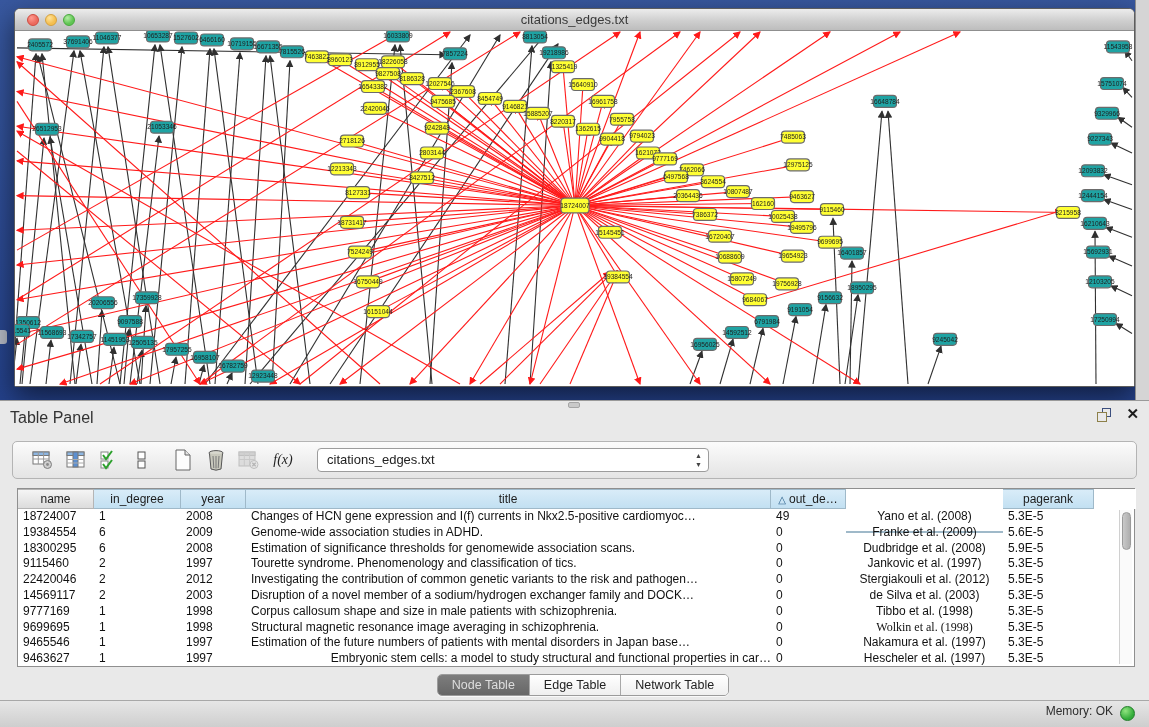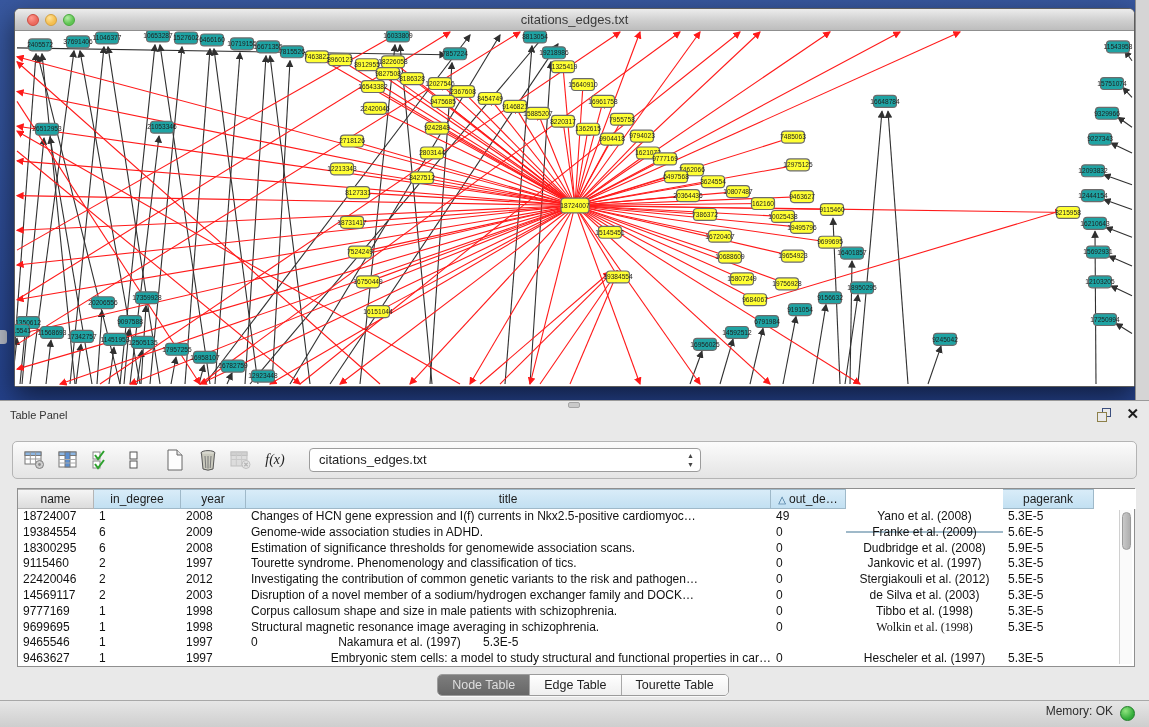--- a/index.html
+++ b/index.html
@@ -25,31 +25,31 @@
   .tl-dot { position:absolute; top:5px; width:12px; height:12px; border-radius:50%; }
   .tl-red    { left:12px; background:radial-gradient(circle at 35% 30%, #ff9a8f,#ec6a5e 60%); border:1px solid #cf4a3f; }
   .tl-yellow { left:30px; background:radial-gradient(circle at 35% 30%, #ffe39a,#f5bf4f 60%); border:1px solid #d6a13d; }
   .tl-green  { left:48px; background:radial-gradient(circle at 35% 30%, #b4eea4,#61c554 60%); border:1px solid #48a93c; }
   .canvas { position:absolute; left:0; top:22px; right:0; bottom:0; background:#fff; overflow:hidden; }
   .canvas svg { width:100%; height:100%; display:block; }
 
   
   .table-panel { position:absolute; left:0; top:400px; width:1149px; height:300px;
                  background:#e9e9e9; border-top:1px solid #9a9a9a; }
-  .panel-title { position:absolute; left:10px; top:8px; font-size:11px; color:#333; }
+  .panel-title { position:absolute; left:10px; top:8px; font-size:16px; color:#333; }
   .splitter-handle { position:absolute; left:568px; top:1px; width:12px; height:6px;
                      background:#c9c9c9; border:1px solid #a5a5a5; border-radius:2px; }
   .float-icon { position:absolute; right:36px; top:7px; width:16px; height:15px; }
   .float-icon .sq-back { position:absolute; left:5px; top:0; width:9px; height:9px; border:1px solid #3c4f7e; }
   .float-icon .sq-front { position:absolute; left:0; top:4px; width:10px; height:10px; border:1px solid #8d8049; background:#e9e9e9; }
   .panel-close { position:absolute; right:10px; top:5px; font-size:15px; font-weight:bold; color:#1c1c1c; line-height:16px; }
 
   .toolbar { position:absolute; left:12px; top:40px; width:1125px; height:38px;
              background:linear-gradient(#fbfbfb,#e4e4e4); border:1px solid #b4b4b4;
-             border-radius:5px; display:flex; align-items:center; padding-left:8px; }
+             border-radius:5px; display:flex; align-items:center; padding-left:16px; }
   .tb-btn { width:28px; height:28px; margin-right:5px; display:flex; align-items:center;
             justify-content:center; border-radius:4px; }
   .tb-btn svg { display:block; }
   .fx { font-family:"Liberation Serif", serif; font-style:italic; font-size:14px; color:#222; width:30px; text-align:center; }
   .net-select { margin-left:14px; width:392px; height:24px; background:#fff;
                 border:1px solid #9c9c9c; border-radius:4px; position:relative;
                 font-size:13px; color:#222; line-height:22px; padding-left:9px; }
   .net-select .arrows { position:absolute; right:6px; top:2px; font-size:7px; color:#444; line-height:9px; text-align:center; }
 
   .grid-table { position:absolute; left:17px; top:87px; width:1118px; height:179px;
@@ -857,20 +857,21 @@
             <div class="c" style="width: 65px;">1998</div>
             <div class="c" style="width: 525px;">Structural magnetic resonance image averaging in schizophrenia.</div>
             <div class="c" style="width: 75px;">0</div>
             <div class="c center" style="width: 157px; font-family: Liberation Serif, serif;">Wolkin et al. (1998)</div>
             <div class="c" style="width: 91px;">5.3E-5</div>
           </div>
           <div class="g-row">
             <div class="c" style="width: 76px;">9465546</div>
             <div class="c" style="width: 87px;">1</div>
             <div class="c" style="width: 65px;">1997</div>
+            <div class="c" style="width: 525px;">Estimation of the future numbers of patients with mental disorders in Japan base…</div>
             <div class="c" style="width: 75px;">0</div>
             <div class="c center" style="width: 157px;">Nakamura et al. (1997)</div>
             <div class="c" style="width: 91px;">5.3E-5</div>
           </div>
           <div class="g-row">
             <div class="c" style="width: 76px;">9463627</div>
             <div class="c" style="width: 87px;">1</div>
             <div class="c" style="width: 65px;">1997</div>
             <div class="c" style="width: 525px; text-align: right;">Embryonic stem cells: a model to study structural and functional properties in car…</div>
             <div class="c" style="width: 75px;">0</div>
@@ -880,21 +881,21 @@
         </div>
       <div class="v-scroll">
         <div class="v-thumb"></div>
       </div>
     </div>
 
     <div class="segmented">
       <span class="seg-wrap">
         <span class="seg sel">Node Table</span>
         <span class="seg">Edge Table</span>
-        <span class="seg">Tourette Table</span>
+        <span class="seg">Network Table</span>
       </span>
     </div>
   </div>
 
   <div class="statusbar">
     <span class="mem-label">Memory: OK</span>
     <span class="mem-dot"></span>
   </div>
 
 </div>

